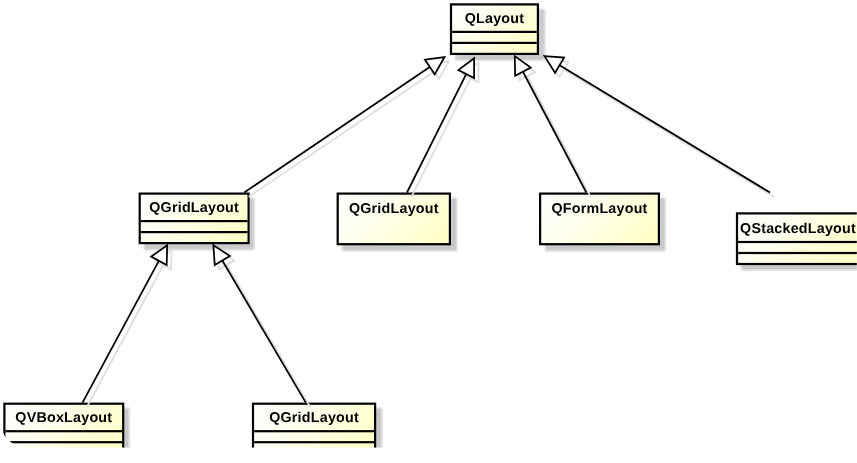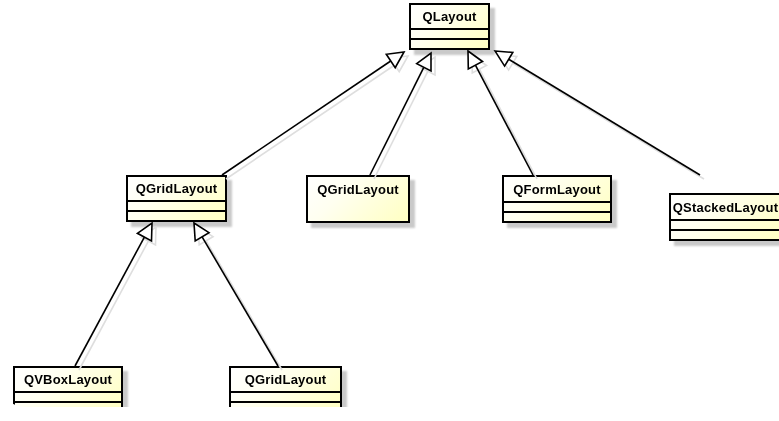--- a/index.html
+++ b/index.html
@@ -88,33 +88,33 @@
     <div class="cls-attrs"></div>
     <div class="cls-ops"></div>
   </div>
 
   <div class="cls" style="left:306px; top:175px; width:104px; height:48px;align-items:center;">
     <div class="cls-title">QGridLayout</div>
     <div class="cls-attrs"></div>
     <div class="cls-ops"></div>
   </div>
 
-  <div class="cls" style="left:502px; top:175px; width:110px; height:48px;">
+  <div class="cls" style="left:490px; top:175px; width:110px; height:48px;align-items:center;">
     <div class="cls-title">QFormLayout</div>
     <div class="cls-attrs"></div>
     <div class="cls-ops"></div>
   </div>
 
   <div class="cls" style="left:659px; top:193px; width:113px; height:48px;margin-left:10px;">
     <div class="cls-title">QStackedLayout</div>
     <div class="cls-attrs"></div>
     <div class="cls-ops"></div>
   </div>
 
-  <div class="cls" style="left:3px;   top:366px; width:110px; height:47px;margin-left:10px;">
+  <div class="cls" style="left:3px;   top:366px; width:110px; height:47px;">
     <div class="cls-title">QVBoxLayout</div>
     <div class="cls-attrs"></div>
     <div class="cls-ops"></div>
   </div>
 
   <div class="cls" style="left:229px; top:366px; width:113px; height:47px;">
     <div class="cls-title">QGridLayout</div>
     <div class="cls-attrs"></div>
     <div class="cls-ops"></div>
   </div>

